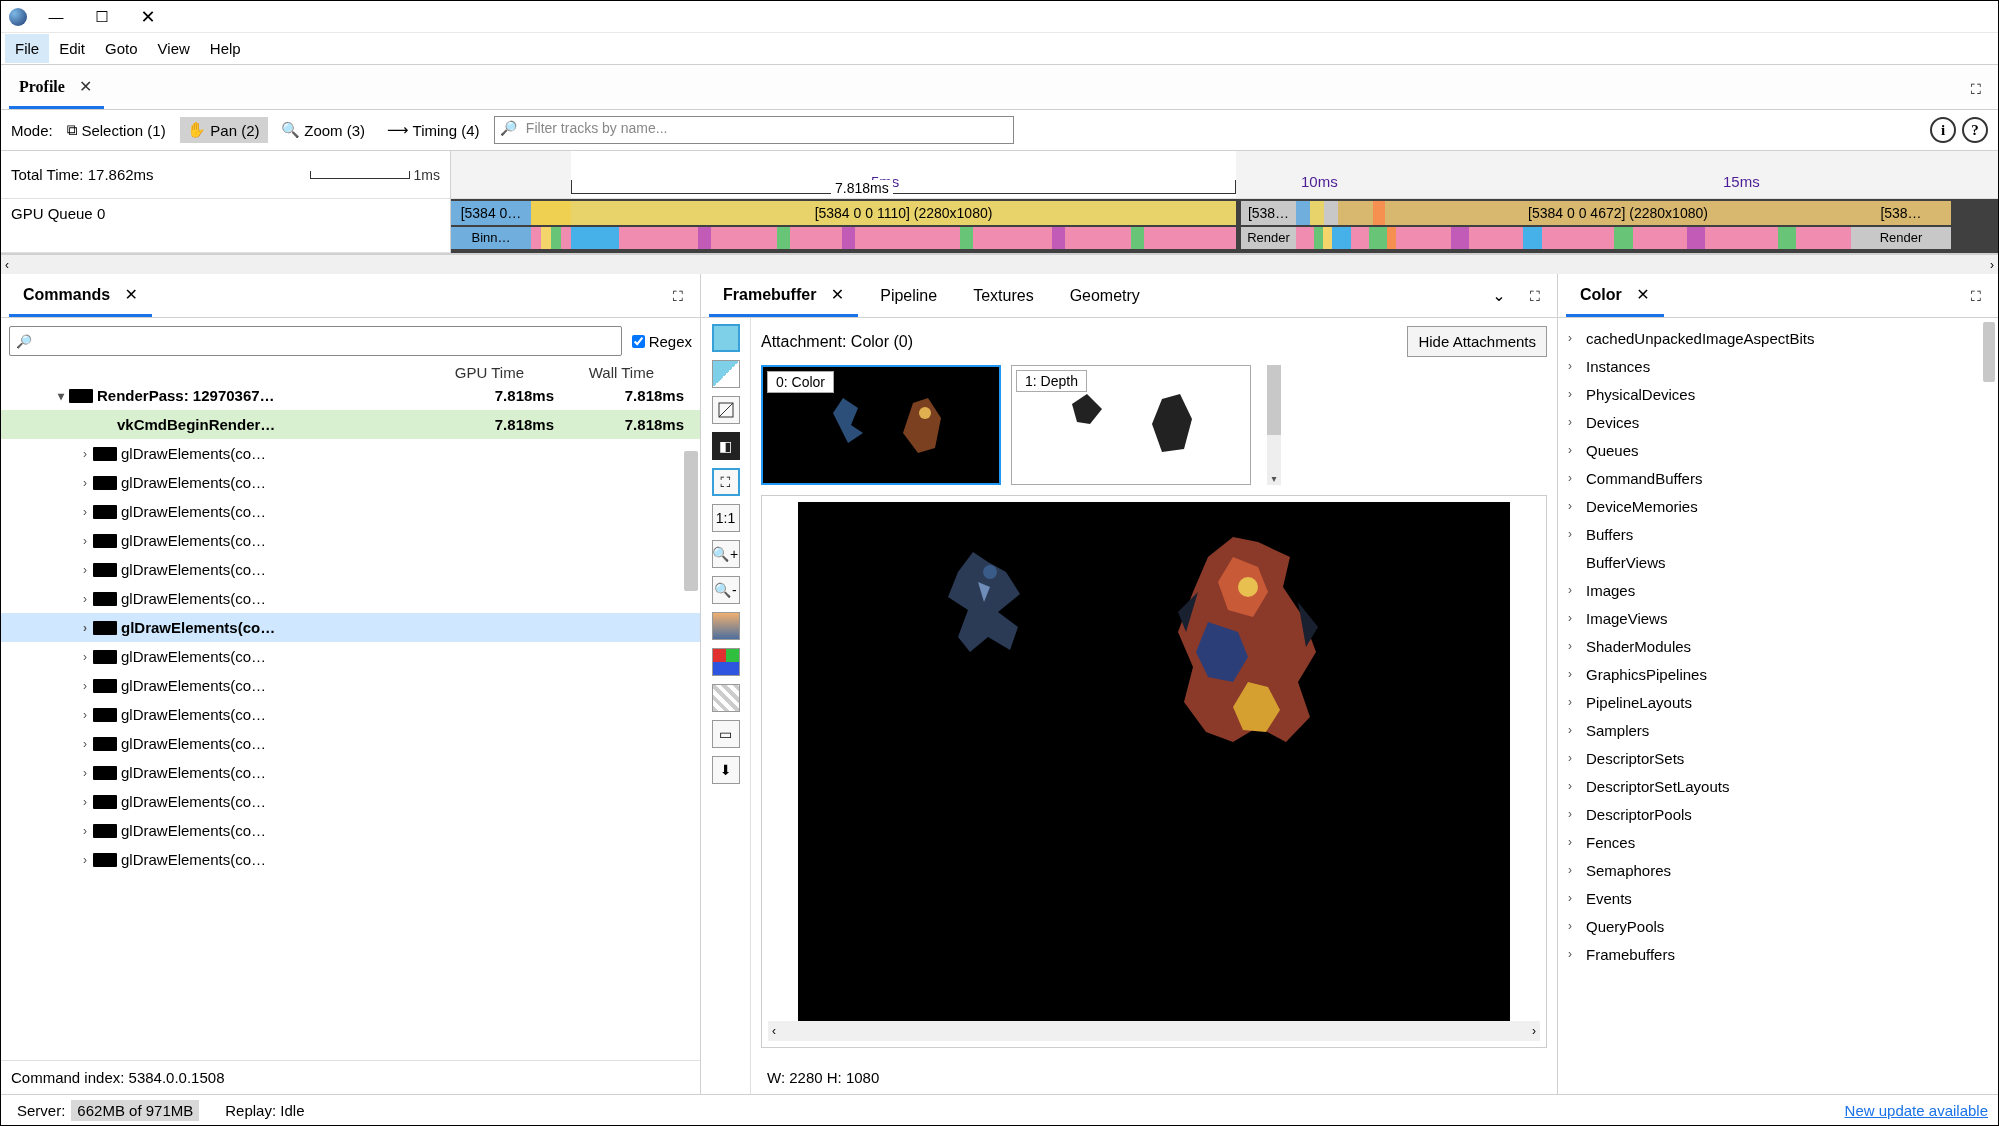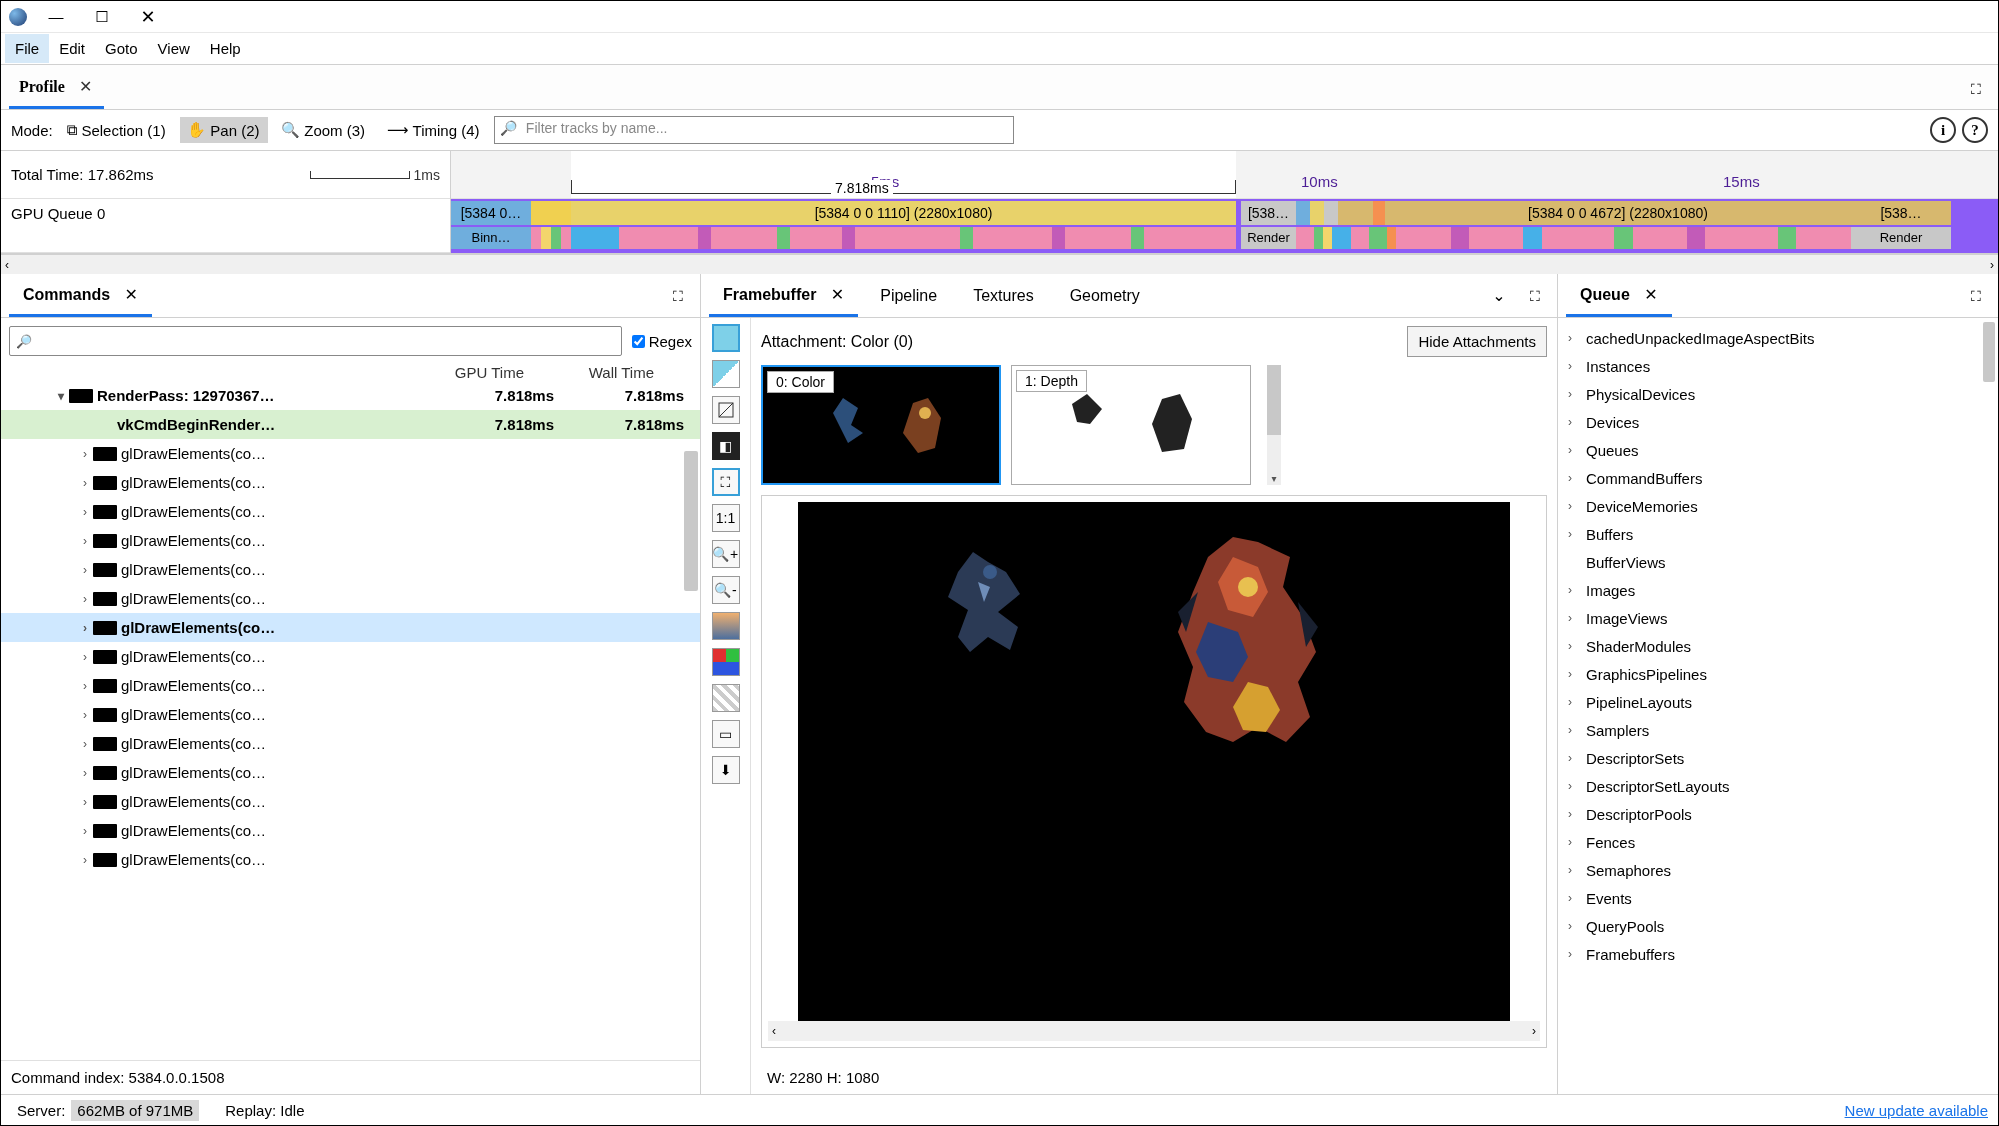--- a/index.html
+++ b/index.html
@@ -89,21 +89,21 @@
 .tl-hdr { height: 48px; display: flex; align-items: center; justify-content: space-between; padding: 0 10px; border-bottom: 1px solid #e0e0e0; font-size: 15px; }
 .tl-scale-mini { font-size: 14px; color: #333; display: flex; align-items: center; }
 .tl-scale-bracket { width: 100px; height: 8px; border-left: 1px solid #333; border-right: 1px solid #333; border-bottom: 1px solid #333; margin-right: 4px; }
 .tl-row-lbl { height: 54px; padding: 6px 10px; border-bottom: 1px solid #e0e0e0; font-size: 15px; }
 .tl-right { flex: 1; position: relative; }
 .ruler { height: 48px; position: relative; border-bottom: 1px solid #e0e0e0; background: #f3f3f3; }
 .ruler .sel-range { position: absolute; left: 120px; width: 665px; top: 0; bottom: 0; background: #fff; }
 .ruler .tick { position: absolute; top: 22px; font-size: 15px; color: #4c1d95; }
 .ruler .bracket { position: absolute; left: 120px; width: 665px; height: 14px; bottom: 4px; border-left: 1px solid #333; border-right: 1px solid #333; border-bottom: 1px solid #333; }
 .ruler .bracket-lbl { position: absolute; left: 380px; bottom: 2px; font-size: 14px; background: #fff; padding: 0 4px; }
-.queue-row { height: 54px; position: relative; background: #8b5cf6; text-decoration: underline; }
+.queue-row { height: 54px; position: relative; background: #404040; text-decoration: underline; }
 .seg { position: absolute; top: 2px; height: 24px; font-size: 14px; line-height: 24px; text-align: center; overflow: hidden; white-space: nowrap; }
 .subseg { position: absolute; top: 28px; height: 22px; font-size: 13px; line-height: 22px; text-align: center; overflow: hidden; }
 .stripes { position: absolute; top: 28px; height: 22px; display: flex; }
 .stripes span { height: 100%; }
 .hscroll { height: 20px; background: #f0f0f0; border-top: 1px solid #d0d0d0; display: flex; align-items: center; justify-content: space-between; padding: 0 4px; font-size: 12px; }
 
 
 .main-area { flex: 1; display: flex; min-height: 0; border-bottom: 1px solid #d0d0d0; }
 .panel { display: flex; flex-direction: column; min-height: 0; }
 .panel-tabs { display: flex; align-items: center; border-bottom: 1px solid #d0d0d0; height: 44px; padding: 0 8px; gap: 8px; }
@@ -574,21 +574,21 @@
           </div>
         </div>
         <div class="hw-lbl">W: 2280 H: 1080</div>
       </div>
     </div>
   </div>
 
   <div class="panel" id="state">
     <div class="panel-tabs">
       <div class="ptab active">
-        <span>Queue</span>
+        <span>Color</span>
         <span class="x">✕</span>
       </div>
       <div class="spacer"></div>
       <div class="icon-btn expand-icon">⛶</div>
     </div>
     <div class="state-list" id="state-list">
       <div class="state-vscroll"></div>
     <div class="state-row">
           <span class="chev">›</span>
           <span>cachedUnpackedImageAspectBits</span>

